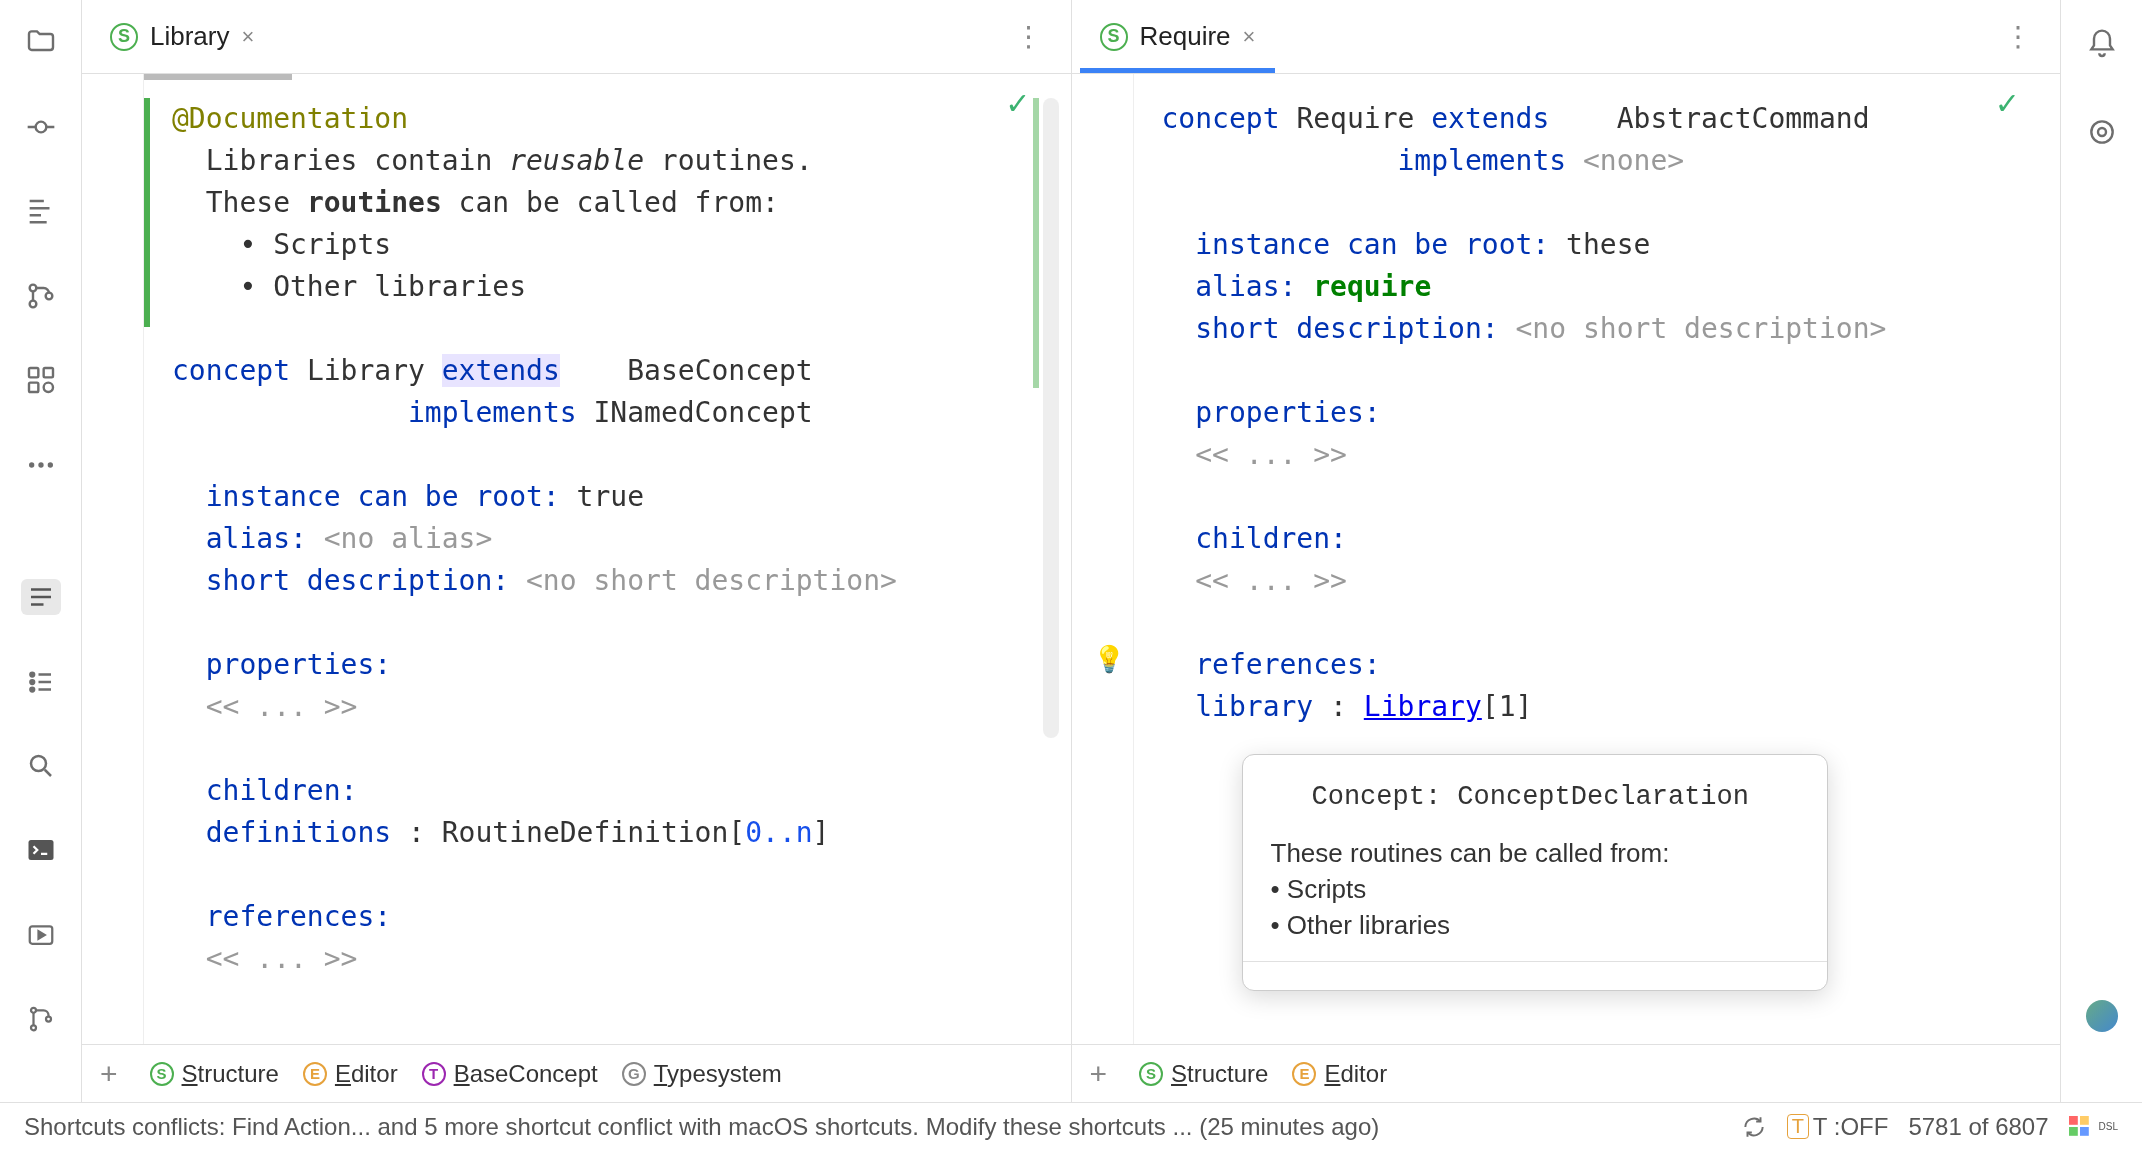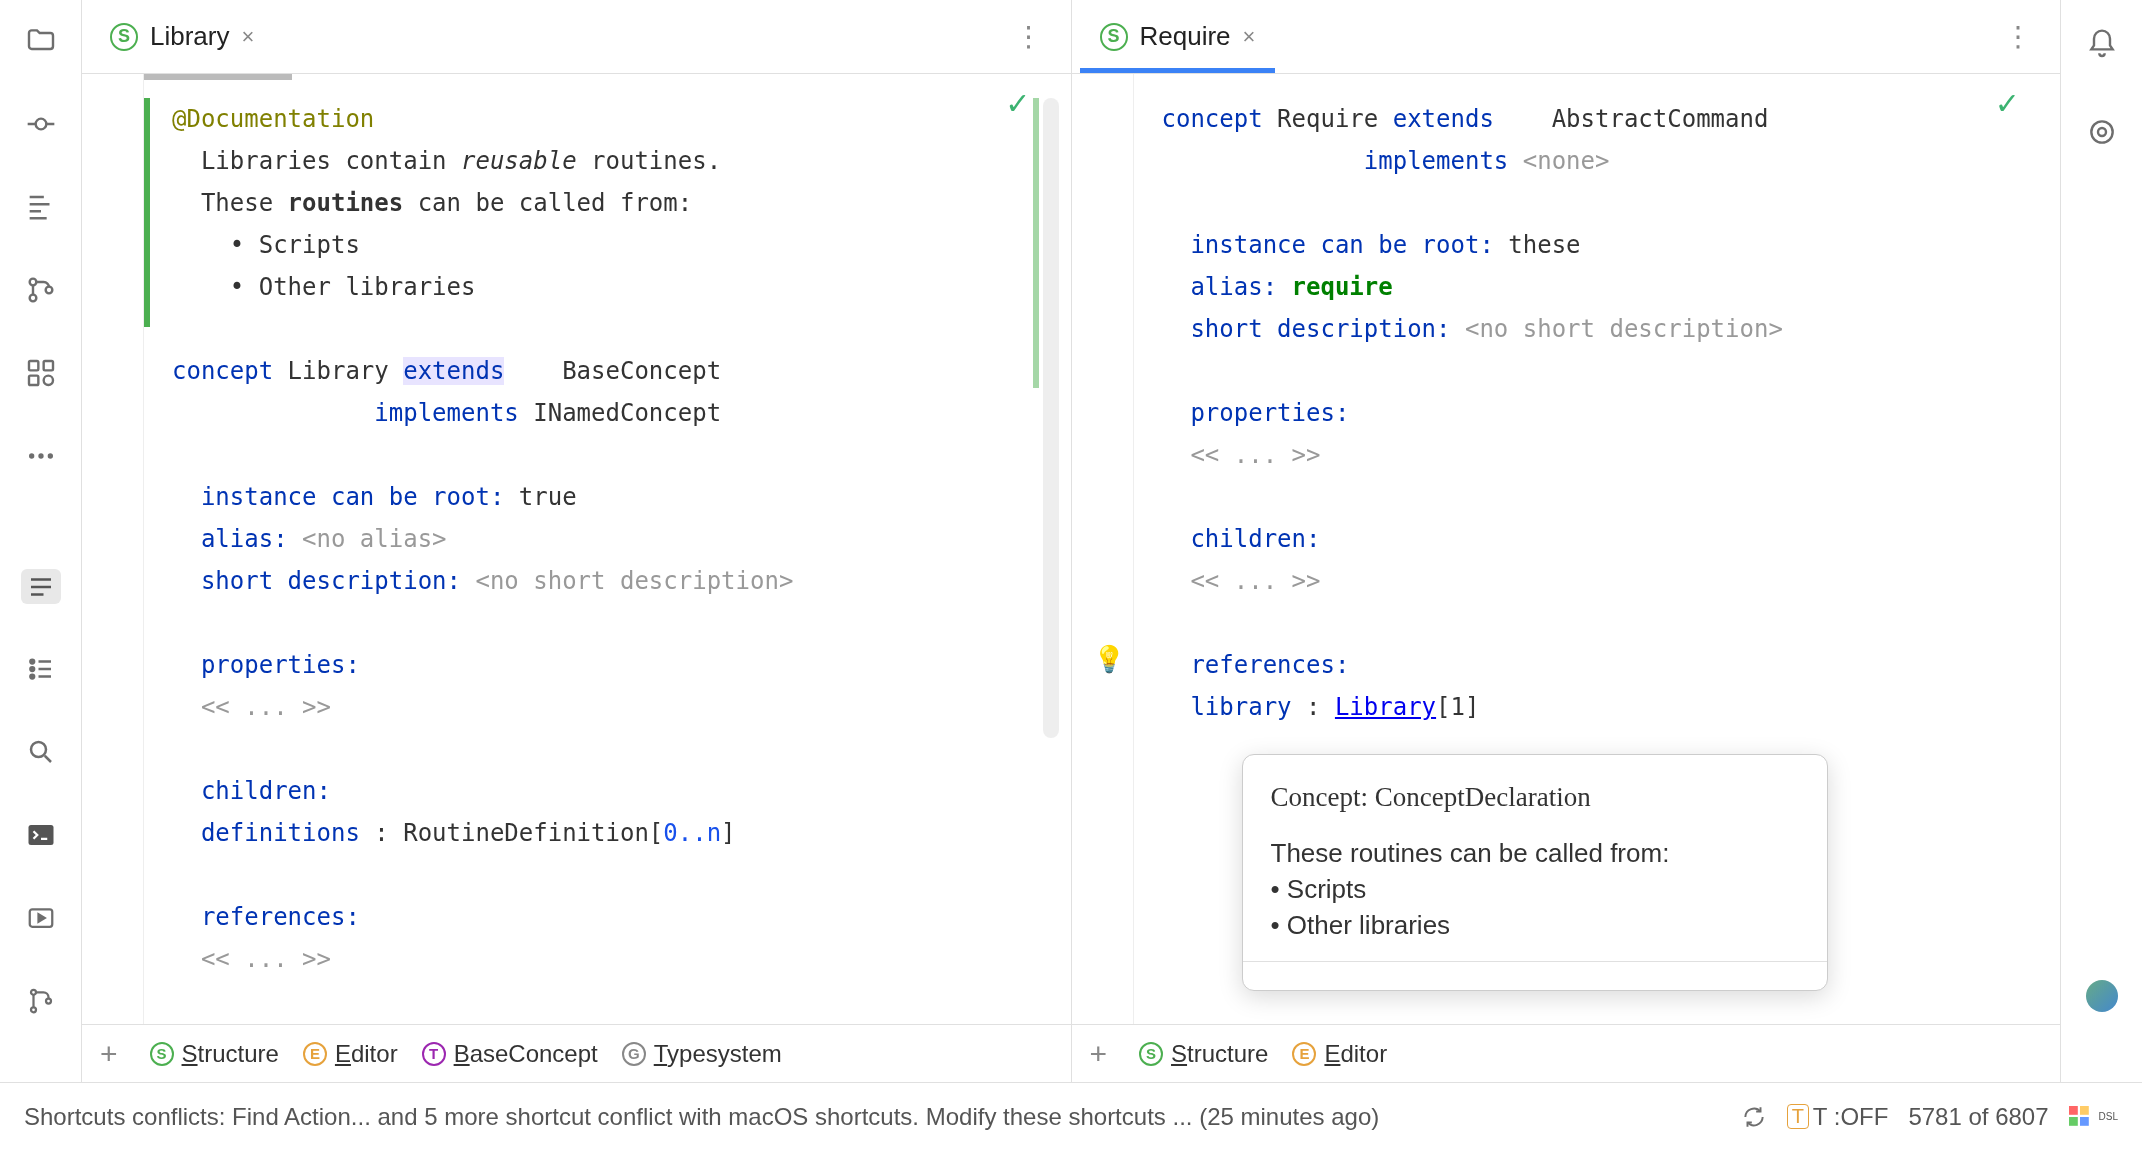--- a/index.html
+++ b/index.html
@@ -84,21 +84,21 @@
   overflow: hidden;
 }
 .gutter {
   position:absolute; left:0; top:0; bottom:0; width:62px;
   background:#fff; border-right:1px solid #eee;
 }
 .code-area {
   position:absolute; left:62px; right:0; top:0; bottom:0;
   padding: 24px 44px 24px 28px;
   font-family: "SF Mono", Menlo, Consolas, monospace;
-  font-size: 24px;
+  font-size: 28px;
   line-height: 42px;
   color:#333;
   white-space: pre;
 }
 .check-icon { position:absolute; right:40px; top:12px; color:#3cb371; font-size:30px; }
 .doc-stripe { position:absolute; left:62px; top:24px; width:6px; height:229px; background:#4caf50; }
 .doc-right-stripe { position:absolute; right:32px; top:24px; width:6px; height:290px; background:#4caf50; opacity:.5;}
 .scrollbar-v { position:absolute; right:12px; top:24px; width:16px; height:640px; background:#ddd; border-radius:8px; opacity:.5;}
 .progress-stripe { position:absolute; left:62px; top:0; width:148px; height:6px; background:#bbb; }
 .kw-olive { color:#808000; }
@@ -119,21 +119,21 @@
   border:1px solid #ccc;
   border-radius:12px;
   box-shadow: 0 6px 24px rgba(0,0,0,.15);
   padding: 24px 28px 0 28px;
   font-family: -apple-system, BlinkMacSystemFont, sans-serif;
   font-size: 26px;
   line-height: 36px;
   color:#333;
   white-space: normal;
 }
-.tooltip .tt-mono { font-family: Liberation Serif, serif; font-size:27px; }
+.tooltip .tt-mono { font-family: Liberation Mono, monospace; font-size:27px;margin-left:41px; }
 .tooltip .tt-divider { height:1px; background:#e0e0e0; margin:18px -28px 0 -28px; }
 .tooltip .tt-footer { display:flex; align-items:center; gap:12px; padding:14px 0; color:#555; font-size:26px; }
 .bottom-tabs {
   height: 58px;
   border-top: 1px solid #e0e0e0;
   display:flex;
   align-items:center;
   gap: 24px;
   padding: 0 18px;
   font-size: 24px;
@@ -141,21 +141,21 @@
 }
 .bottom-tabs .btab { display:flex; align-items:center; gap:8px; }
 .bottom-tabs .ring { width:24px; height:24px; border-radius:50%; border:2px solid; display:flex; align-items:center; justify-content:center; font-size:15px; font-weight:bold; }
 .bottom-tabs .ring.s { border-color:#4caf50; color:#4caf50; }
 .bottom-tabs .ring.e { border-color:#e6a23c; color:#e6a23c; }
 .bottom-tabs .ring.t { border-color:#9c27b0; color:#9c27b0; }
 .bottom-tabs .ring.g { border-color:#888; color:#888; }
 .bottom-tabs .plus { font-size:30px; color:#888; margin-right:8px; }
 .underline-first::first-letter { text-decoration: underline; }
 .status-bar {
-  height: 68px;
+  height: 48px;
   border-top:1px solid #e0e0e0;
   display:flex;
   align-items:center;
   padding:0 24px;
   font-size:24px;
   color:#555;
   gap:20px;
 }
 .status-bar .filler { flex:1; }
 .status-bar .sitem { display:flex; align-items:center; gap:8px; }

